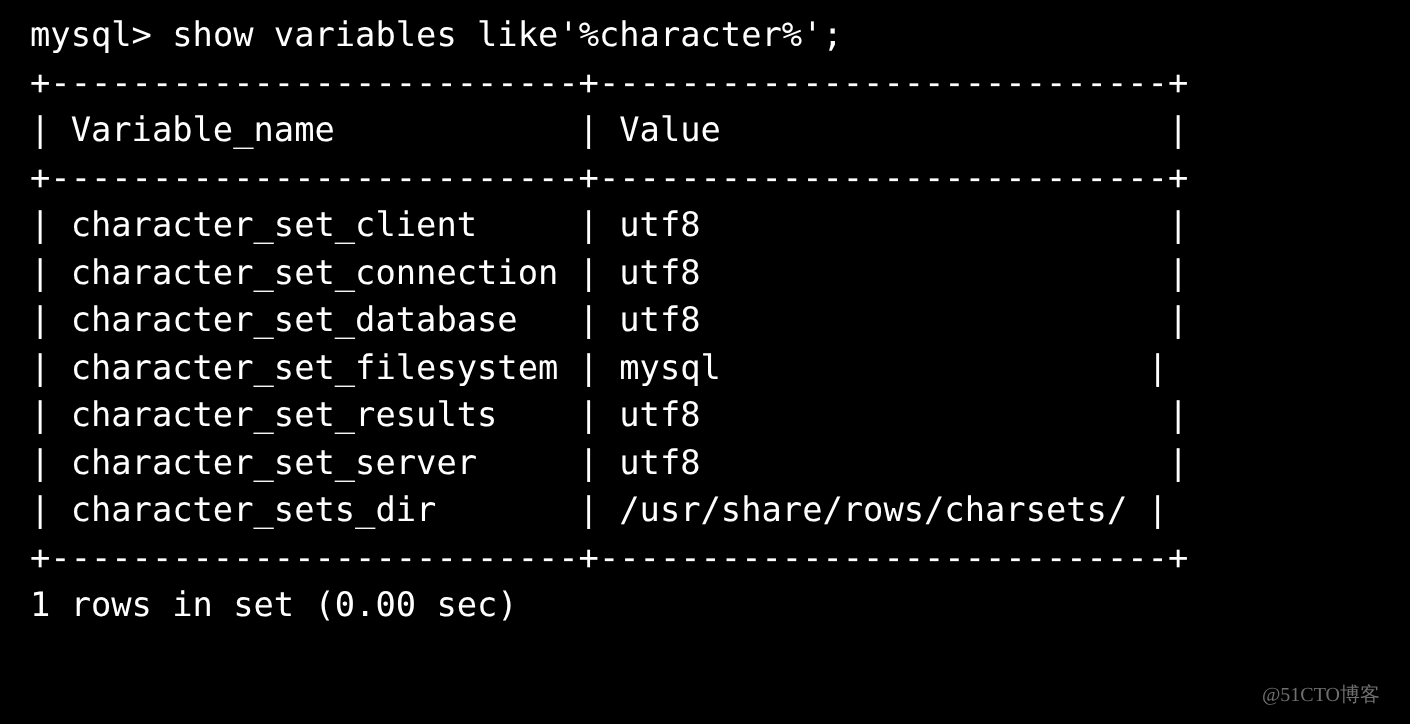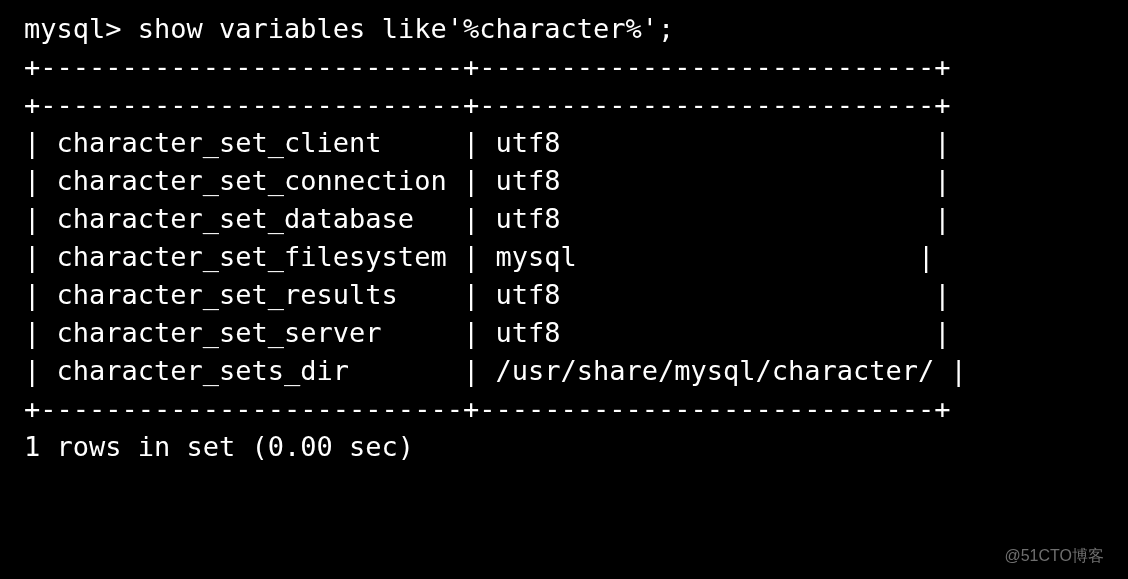--- a/index.html
+++ b/index.html
@@ -29,33 +29,34 @@
     padding-left:18px;
   }
   .watermark{
     position:absolute;
     right:18px;
     bottom:6px;
     font-size:16px;
     color:#6f6f6f;
     letter-spacing:0;
     font-weight:400;
-    font-family:Liberation Sans, sans-serif;
+    font-family:Liberation Serif, serif;
   }
 </style>
 </head>
 <body>
 
 <div class="terminal">
   <div class="line"><span>mysql&gt; </span><span>show variables like'%character%';</span></div>
   <div class="line">+--------------------------+----------------------------+</div>
+  <div class="line">| Variable_name            | Value                      |</div>
   <div class="line">+--------------------------+----------------------------+</div>
   <div class="line">| character_set_client     | utf8                       |</div>
   <div class="line">| character_set_connection | utf8                       |</div>
   <div class="line">| character_set_database   | utf8                       |</div>
   <div class="line">| character_set_filesystem | mysql                     |</div>
   <div class="line">| character_set_results    | utf8                       |</div>
   <div class="line">| character_set_server     | utf8                       |</div>
-  <div class="line">| character_sets_dir       | /usr/share/mysql/character/ |</div>
+  <div class="line">| character_sets_dir       | /usr/share/rows/charsets/ |</div>
   <div class="line">+--------------------------+----------------------------+</div>
   <div class="line">1 rows in set (0.00 sec)</div>
   <div class="watermark">@51CTO博客</div>
 </div>
 
 </body></html>

